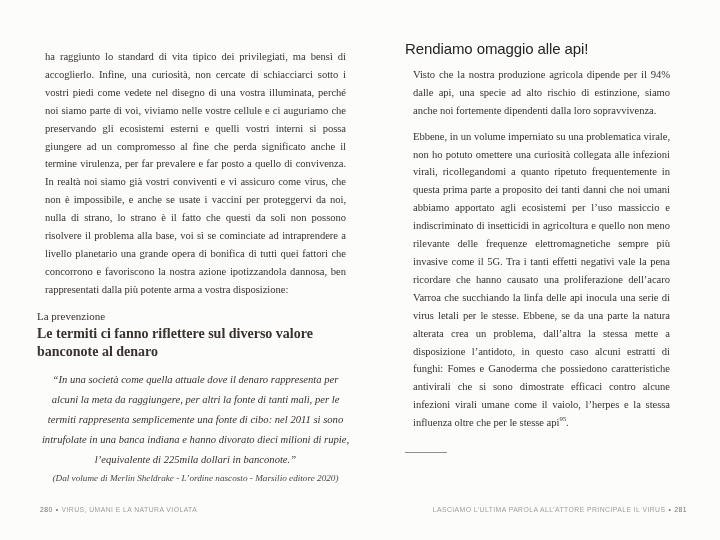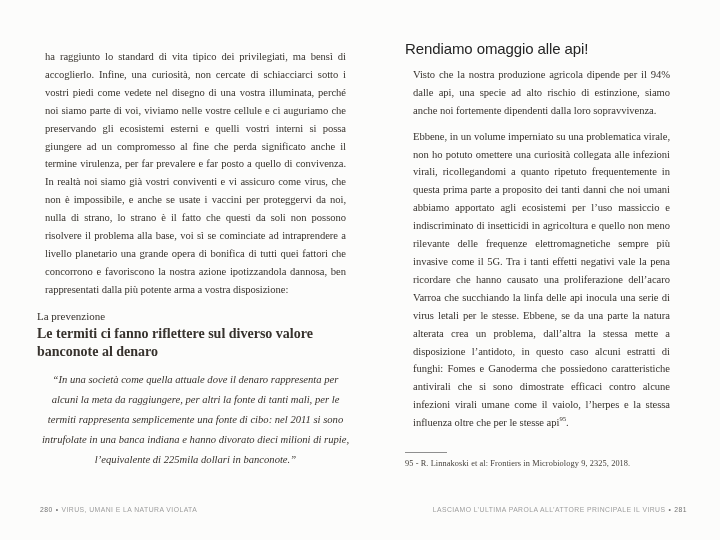--- a/index.html
+++ b/index.html
@@ -83,33 +83,33 @@
   <div class="page page-left">
     <p class="body-text">ha raggiunto lo standard di vita tipico dei privilegiati, ma bensì di accoglierlo. Infine, una curiosità, non cercate di schiacciarci sotto i vostri piedi come vedete nel disegno di una vostra illuminata, perché noi siamo parte di voi, viviamo nelle vostre cellule e ci auguriamo che preservando gli ecosistemi esterni e quelli vostri interni si possa giungere ad un compromesso al fine che perda significato anche il termine virulenza, per far prevalere e far posto a quello di convivenza. In realtà noi siamo già vostri conviventi e vi assicuro come virus, che non è impossibile, e anche se usate i vaccini per proteggervi da noi, nulla di strano, lo strano è il fatto che questi da soli non possono risolvere il problema alla base, voi sì se cominciate ad intraprendere a livello planetario una grande opera di bonifica di tutti quei fattori che concorrono e favoriscono la nostra azione ipotizzandola dannosa, ben rappresentati dalla più potente arma a vostra disposizione:</p>
 
     <div class="section-heading">
       <div class="kicker">La prevenzione</div>
       <div class="title-bold">Le termiti ci fanno riflettere sul diverso valore</div>
       <div class="title-bold">banconote al denaro</div>
     </div>
 
     <div class="quote">“In una società come quella attuale dove il denaro rappresenta per alcuni la meta da raggiungere, per altri la fonte di tanti mali, per le termiti rappresenta semplicemente una fonte di cibo: nel 2011 si sono intrufolate in una banca indiana e hanno divorato dieci milioni di rupie, l’equivalente di 225mila dollari in banconote.”</div>
+    <div class="quote-source">(Dal volume di Merlin Sheldrake - L’ordine nascosto - Marsilio editore 2020)</div>
   </div>
 
   <div class="page page-right">
     <h2 class="right-heading">Rendiamo omaggio alle api!</h2>
 
     <p class="body-text">Visto che la nostra produzione agricola dipende per il 94% dalle api, una specie ad alto rischio di estinzione, siamo anche noi fortemente dipendenti dalla loro sopravvivenza.</p>
 
     <p class="body-text"><span>Ebbene, in un volume imperniato su una problematica virale, non ho potuto omettere una curiosità collegata alle infezioni virali, ricollegandomi a quanto ripetuto frequentemente in questa prima parte a proposito dei tanti danni che noi umani abbiamo apportato agli ecosistemi per l’uso massiccio e indiscriminato di insetticidi in agricoltura e quello non meno rilevante delle frequenze elettromagnetiche sempre più invasive come il 5G. Tra i tanti effetti negativi vale la pena ricordare che hanno causato una proliferazione dell’acaro Varroa che succhiando la linfa delle api inocula una serie di virus letali per le stesse. Ebbene, se da una parte la natura alterata crea un problema, dall’altra la stessa mette a disposizione l’antidoto, in questo caso alcuni estratti di funghi: Fomes e Ganoderma che possiedono caratteristiche antivirali che si sono dimostrate efficaci contro alcune infezioni virali umane come il vaiolo, l’herpes e la stessa influenza oltre che per le stesse api</span><sup class="fn-ref">95</sup><span>.</span></p>
   </div>
 
   <div class="footnote-block">
     <div class="footnote-rule"></div>
-    <div class="footnote-text">95 - R. Linnakoski et al: Frontiers in Microbiology 9, 2325, 2018.</div>
   </div>
 
   <div class="footer footer-left">
     <span class="pg-num">280</span><span class="bullet">•</span><span>VIRUS, UMANI E LA NATURA VIOLATA</span>
   </div>
 
   <div class="footer footer-right">
     <span>LASCIAMO L’ULTIMA PAROLA ALL’ATTORE PRINCIPALE IL VIRUS</span><span class="bullet">•</span><span class="pg-num">281</span>
   </div>
 

